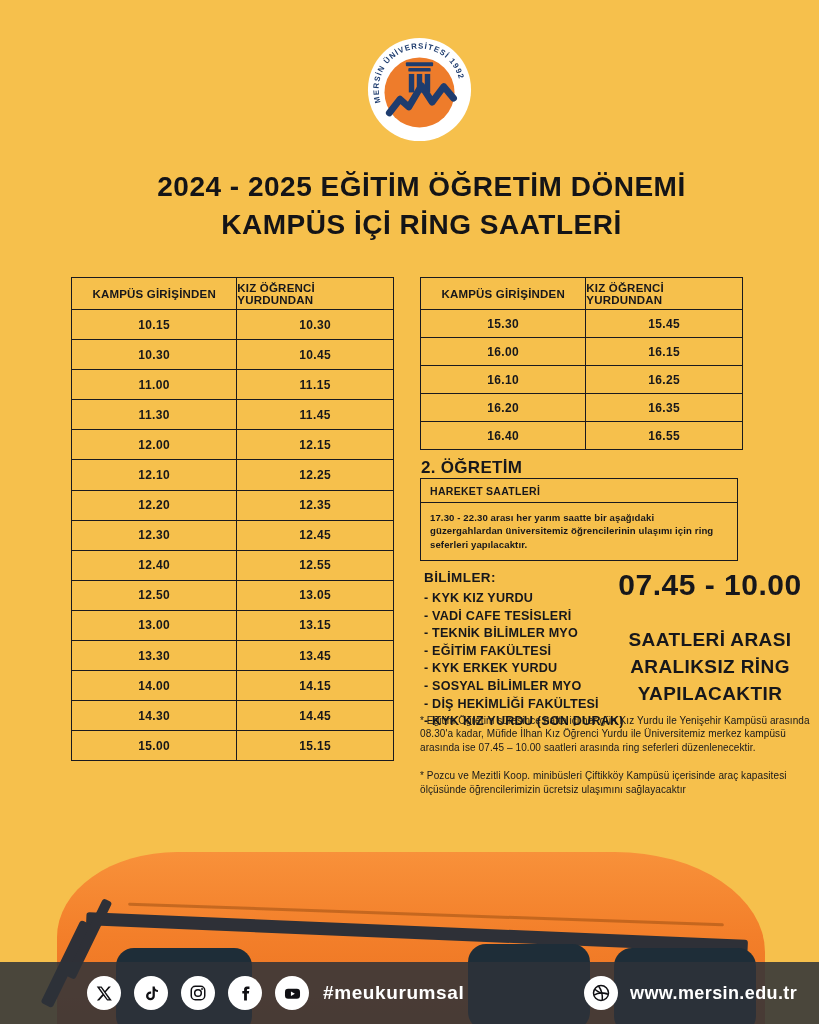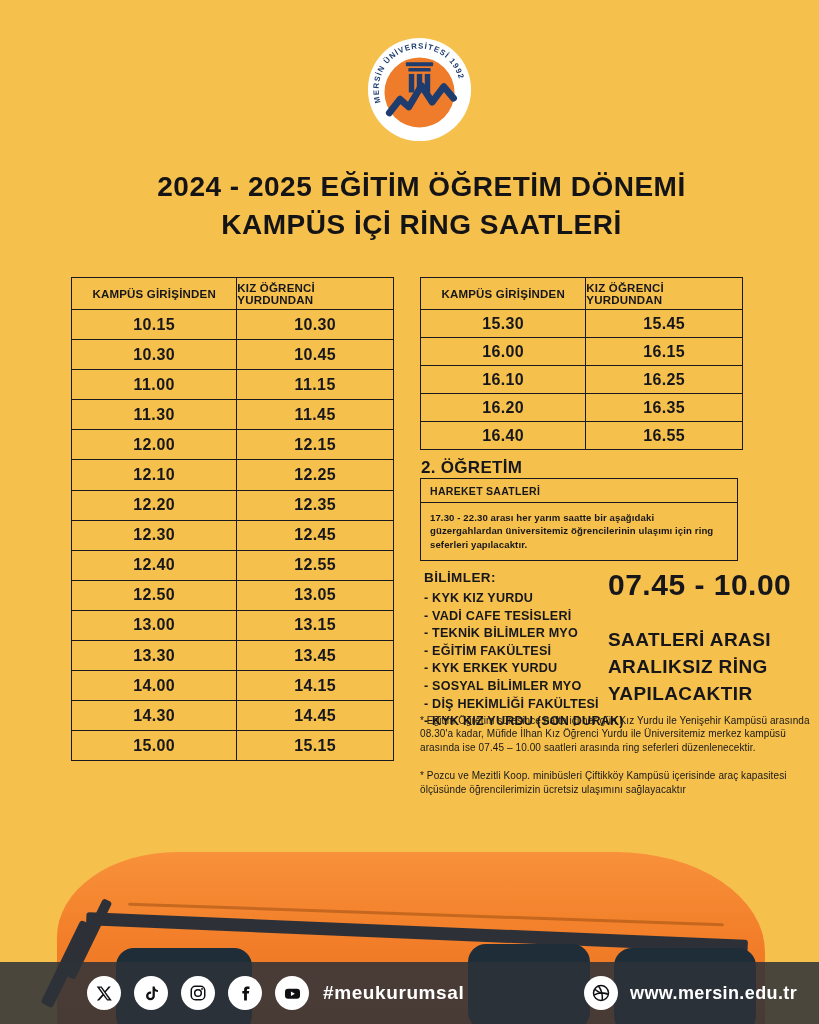--- a/index.html
+++ b/index.html
@@ -21,32 +21,32 @@
   .tbl-left{left:71px;top:277px;width:321px;}
   .tbl-right{left:420px;top:277px;width:321px;}
   .thead{display:flex;height:31px;border-bottom:1.5px solid #1a1a1e;}
   .thead .cell{font-size:11.5px;font-weight:800;letter-spacing:.2px;}
   .cell{display:flex;align-items:center;justify-content:center;box-sizing:border-box;}
   .c1{width:51.5%;border-right:1.5px solid #1a1a1e;}
   .c2{width:48.5%;}
   .t-row{display:flex;height:29.1px;}
   .tbl-right .t-row{height:27px;}
   .t-row + .t-row{border-top:1.5px solid #1a1a1e;}
-  .t-row .cell{font-size:16px;font-weight:700;letter-spacing:.4px;text-align:right;}
+  .t-row .cell{font-size:12px;font-weight:700;letter-spacing:.4px;text-align:right;}
   
   .shift-head{position:absolute;left:421px;top:449px;font-size:17px;font-weight:800;letter-spacing:.3px;margin-top:9px;}
   .hareket-box{position:absolute;left:420px;top:478px;width:318px;border:1.3px solid #1a1a1e;box-sizing:border-box;}
   .hareket-head{padding:6px 9px 5px 9px;border-bottom:1.3px solid #1a1a1e;font-size:10.5px;font-weight:800;letter-spacing:.3px;}
   .hareket-body{padding:8px 9px 9px 9px;font-size:9.6px;font-weight:600;line-height:1.4;letter-spacing:.1px;}
   
   .route{position:absolute;left:424px;top:570px;width:200px;}
   .route-head{font-size:13.5px;font-weight:800;letter-spacing:.4px;margin-bottom:5px;}
   .route-item{font-size:12.6px;font-weight:700;line-height:17.6px;letter-spacing:.2px;}
   
-  .morning{position:absolute;left:608px;top:568px;width:204px;text-align:left;}
+  .morning{position:absolute;left:608px;top:568px;width:204px;text-align:center;}
   .morning-time{font-size:30px;font-weight:800;letter-spacing:.5px;}
   .morning-sub{margin-top:24px;font-size:19px;font-weight:800;line-height:27px;letter-spacing:.4px;}
   
   .notes{position:absolute;left:420px;top:714px;width:394px;}
   .note{font-size:10px;font-weight:400;line-height:13.4px;letter-spacing:.1px;margin-bottom:15px;}
   
   .bus-body{position:absolute;left:57px;top:852px;width:708px;height:172px;
     background:linear-gradient(180deg,#f8913a 0%,#f37f2a 48%,#ea7220 100%);
     border-radius:120px 150px 0 0 / 85px 100px 0 0;}
   .roof-crease{position:absolute;left:128px;top:913px;width:596px;height:3px;background:rgba(122,58,8,.38);transform:rotate(2deg);border-radius:2px;}

